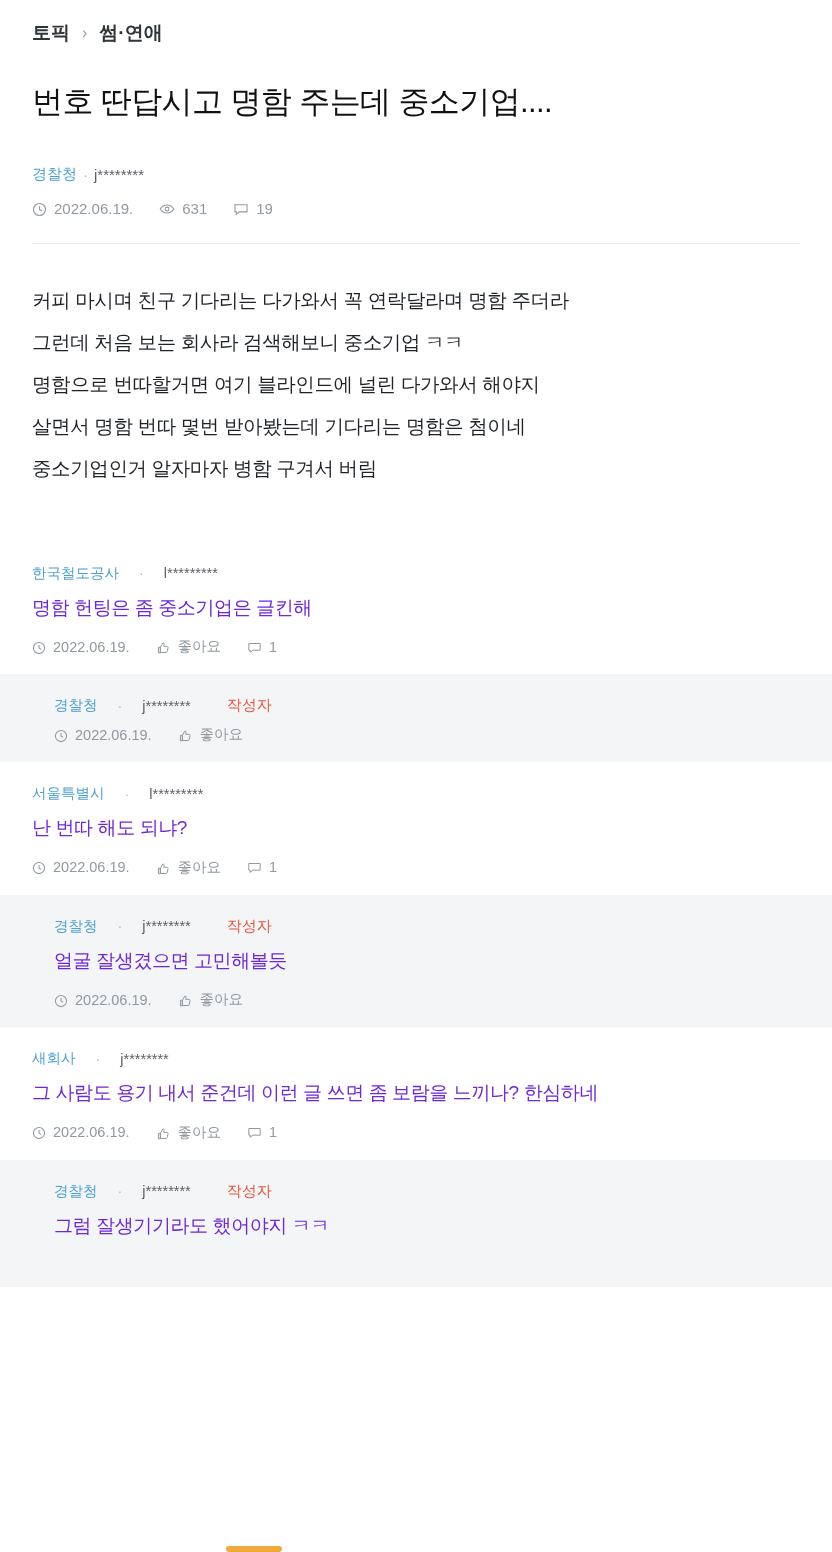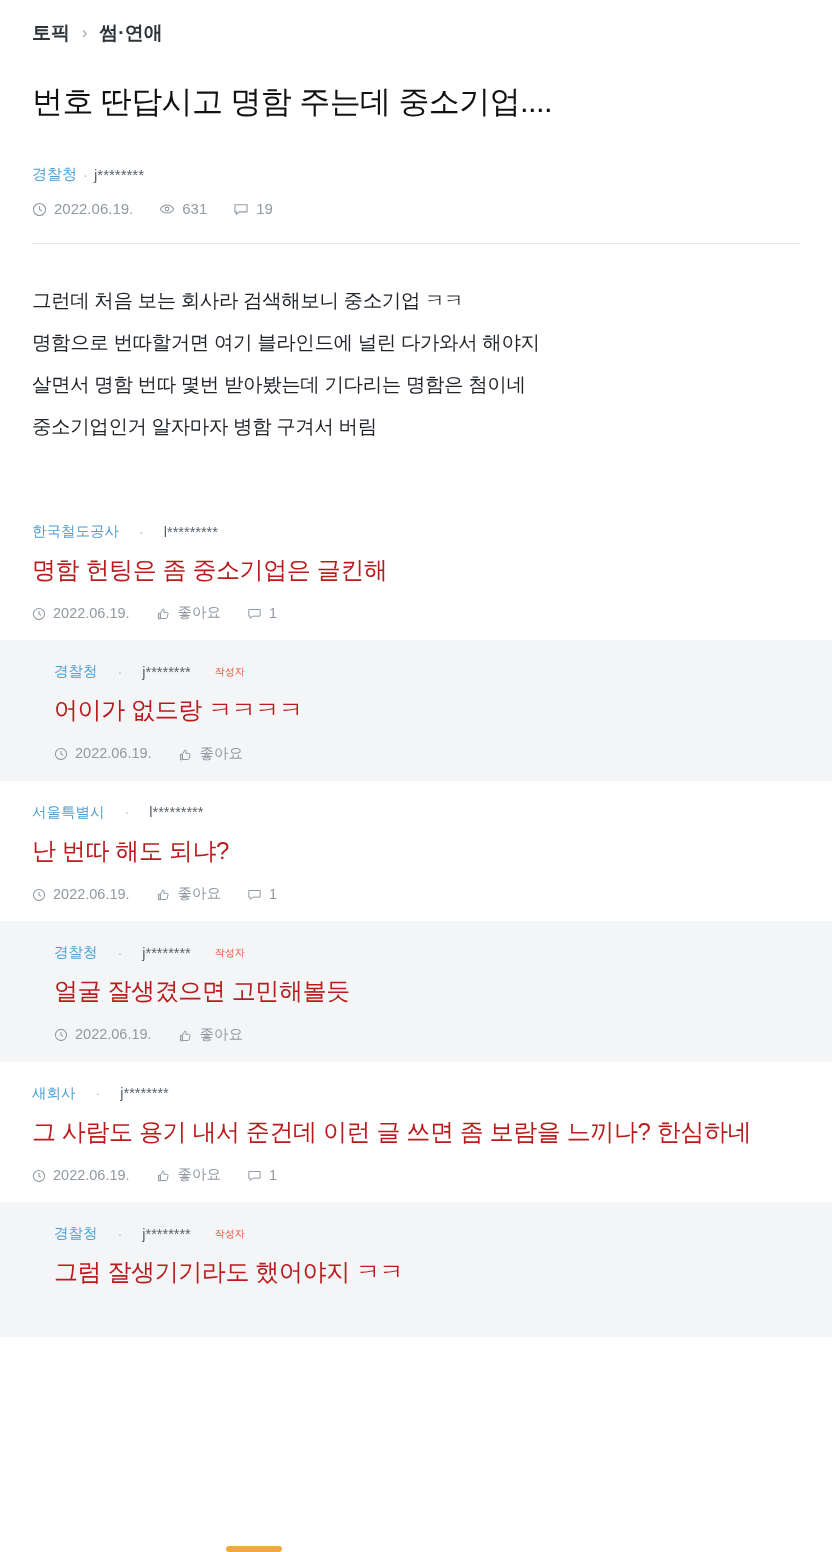--- a/index.html
+++ b/index.html
@@ -104,27 +104,27 @@
     display: flex;
     align-items: center;
     gap: 20px;
     margin-bottom: 10px;
   }
   .comment-company { color: #4b9fd5; }
   .comment-dot { color: #b5bcc2; }
   .comment-nick { color: #5a6168; }
   .author-badge {
     color: #e8553b;
-    font-size: 10px;
-    margin-left: 4px;
+    font-size: 15px;
+    margin-left: 16px;
   }
   .comment-text {
-    font-size: 24px;
+    font-size: 19px;
     line-height: 1.6;
-    color: #b91c1c;
+    color: #6d28d9;
     letter-spacing: -0.4px;
     margin-bottom: 14px;
   }
   .comment-meta {
     display: flex;
     align-items: center;
     gap: 26px;
     font-size: 14.5px;
     color: #9199a1;
   }
@@ -187,20 +187,21 @@
         <path d="M2.2 4.2h13.6v8H7.2l-3.4 2.6v-2.6H2.2z"></path>
       </svg>
     </span>
     <span>19</span>
   </span>
 </div>
 
 <div class="divider"></div>
 
 <div class="post-body">
+  <p>커피 마시며 친구 기다리는 다가와서 꼭 연락달라며 명함 주더라</p>
   <p>그런데 처음 보는 회사라 검색해보니 중소기업 ㅋㅋ</p>
   <p>명함으로 번따할거면 여기 블라인드에 널린 다가와서 해야지</p>
   <p>살면서 명함 번따 몇번 받아봤는데 기다리는 명함은 첨이네</p>
   <p>중소기업인거 알자마자 병함 구겨서 버림</p>
 </div>
 
 <div class="comments">
 
   <div class="comment">
     <div class="comment-head">
@@ -238,21 +239,20 @@
     </div>
   </div>
 
   <div class="comment reply">
     <div class="comment-head">
       <span class="comment-company">경찰청</span>
       <span class="comment-dot">·</span>
       <span class="comment-nick">j********</span>
       <span class="author-badge">작성자</span>
     </div>
-    <div class="comment-text">어이가 없드랑 ㅋㅋㅋㅋ</div>
     <div class="comment-meta">
       <span class="meta-item">
         <span>
           <svg width="14" height="14" viewBox="0 0 16 16" fill="none" stroke="#9199a1" stroke-width="1.2">
               <circle cx="8" cy="8" r="6.4"></circle>
               <path d="M8 4.6V8l2.4 1.6"></path>
             </svg>
         </span>
         <span>2022.06.19.</span>
       </span>

